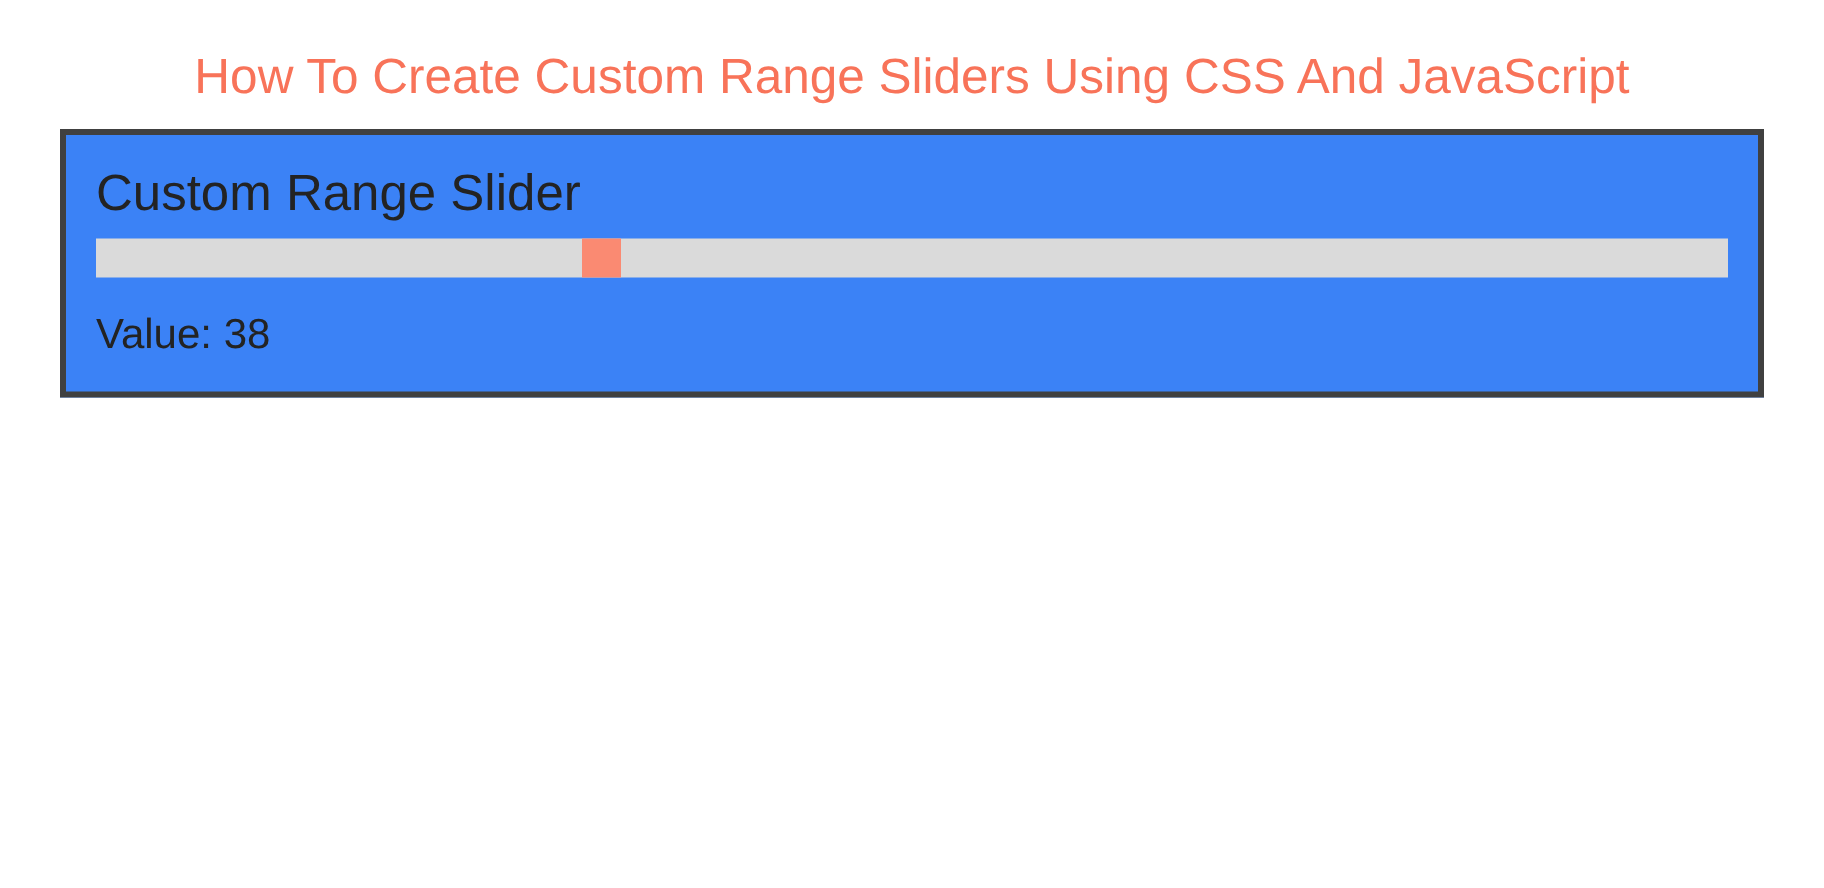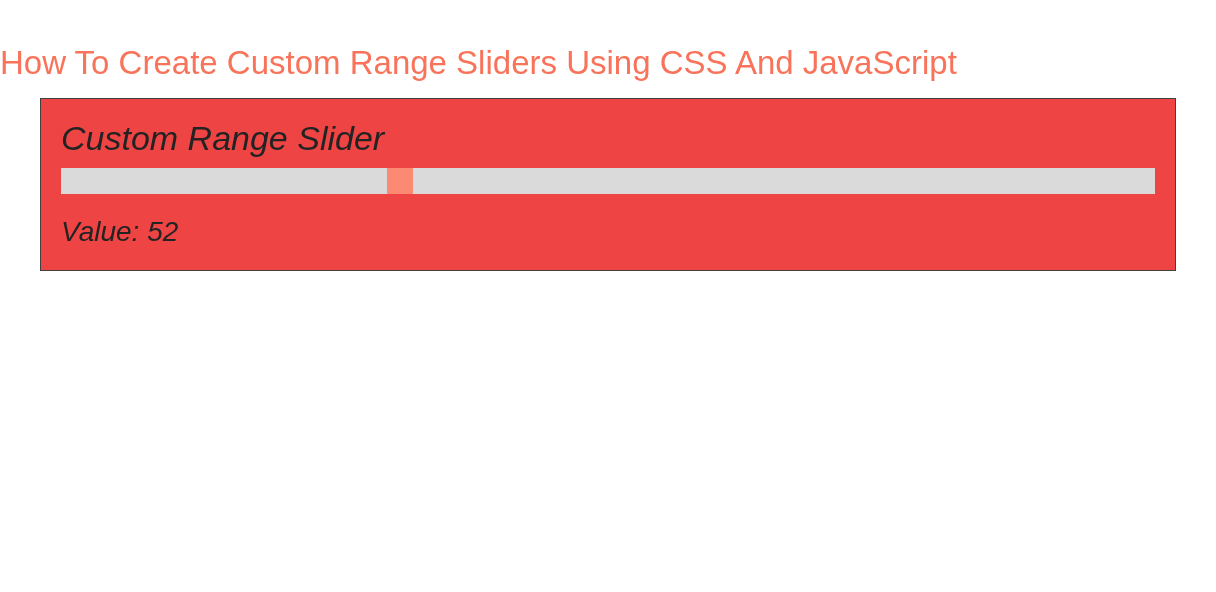--- a/index.html
+++ b/index.html
@@ -7,32 +7,31 @@
       padding: 0;
       box-sizing: border-box;
     }
     body {
       font-family: Arial, Helvetica, sans-serif;
       background: #ffffff;
       width: 1216px;
       height: 592px;
     }
     .page-title {
-      text-align: left;
+      text-align: center;
       color: #f87359;
       font-size: 33px;
       font-weight: normal;
-      padding: 44px 0 16px 0;
+      padding: 32px 0 16px 0;
     }
     .panel {
       margin: 0 40px;
-      background: #ef4444;
-      border: 1px solid #404040;
+      background: #3b82f6;
+      border: 4px solid #404040;
       padding: 20px 20px 22px 20px;
-      font-style: italic;
     }
     .panel-heading {
       font-size: 34px;
       font-weight: normal;
       color: #232323;
       margin-bottom: 10px;
     }
     .panel-description {
       font-size: 14px;
       color: #333;
@@ -72,14 +71,14 @@
 <h1 class="page-title">How To Create Custom Range Sliders Using CSS And JavaScript</h1>
 
 <div class="panel">
   <h2 class="panel-heading">Custom Range Slider</h2>
 
   <div class="slider-container">
     <div class="slider-track"></div>
     <div class="slider-thumb" id="thumb" style="left: calc(31% - 13px);"></div>
   </div>
 
-  <p class="value-display">Value: 52</p>
+  <p class="value-display">Value: 38</p>
 </div>
 
 </body></html>

